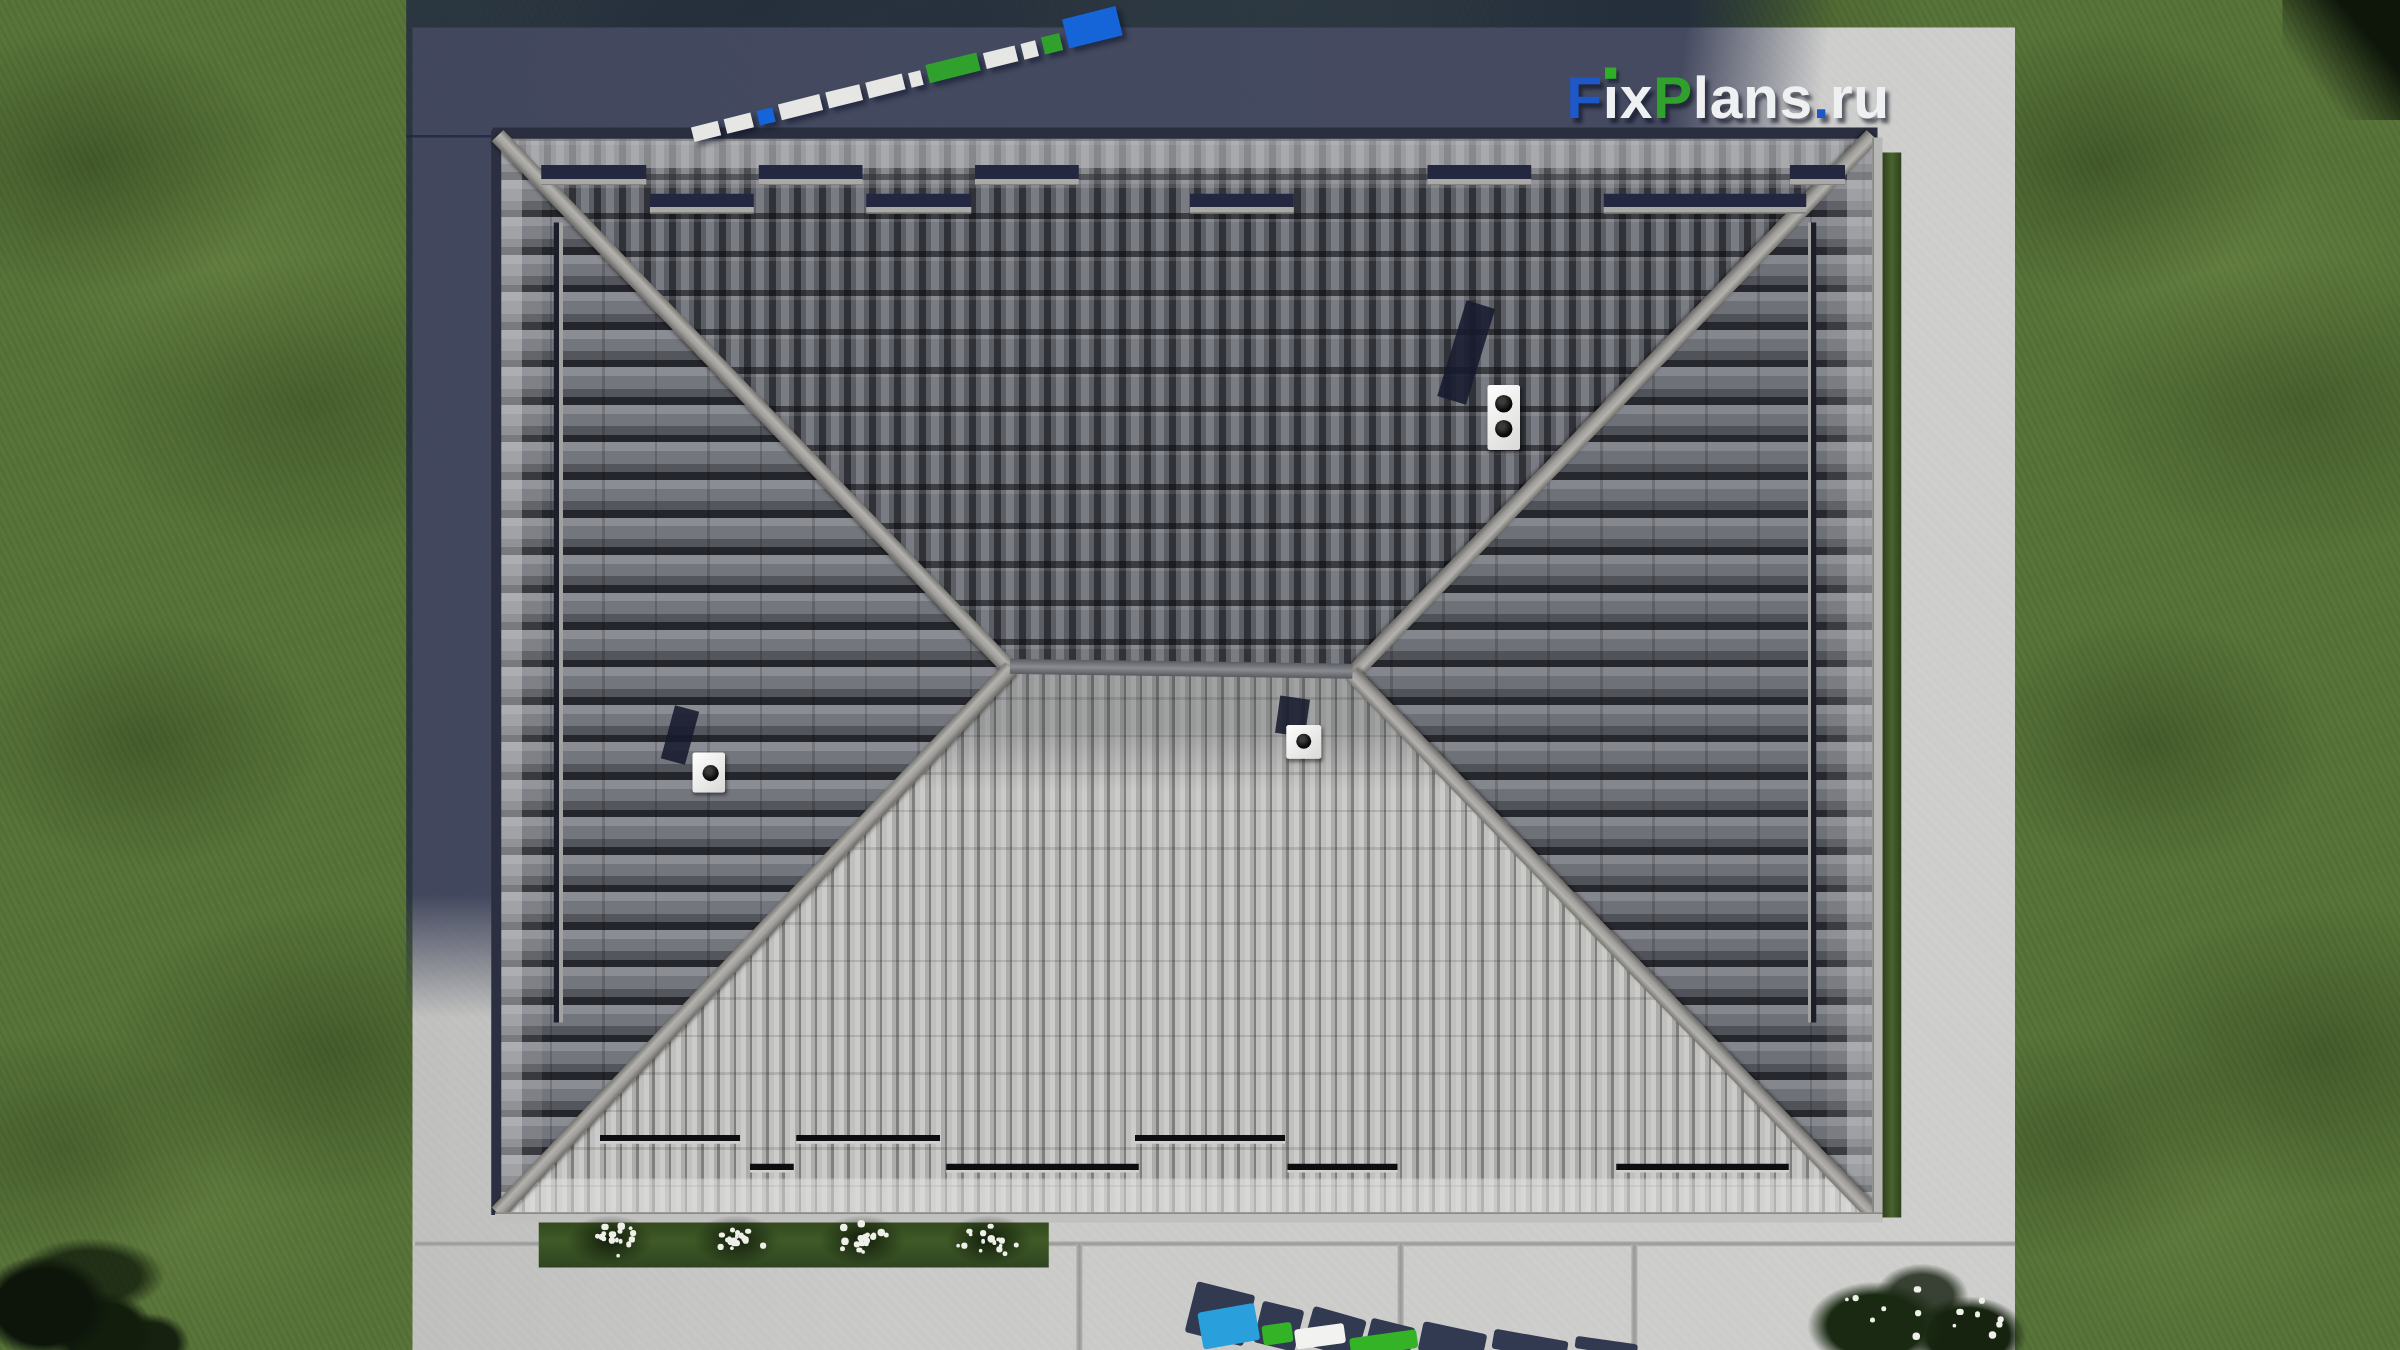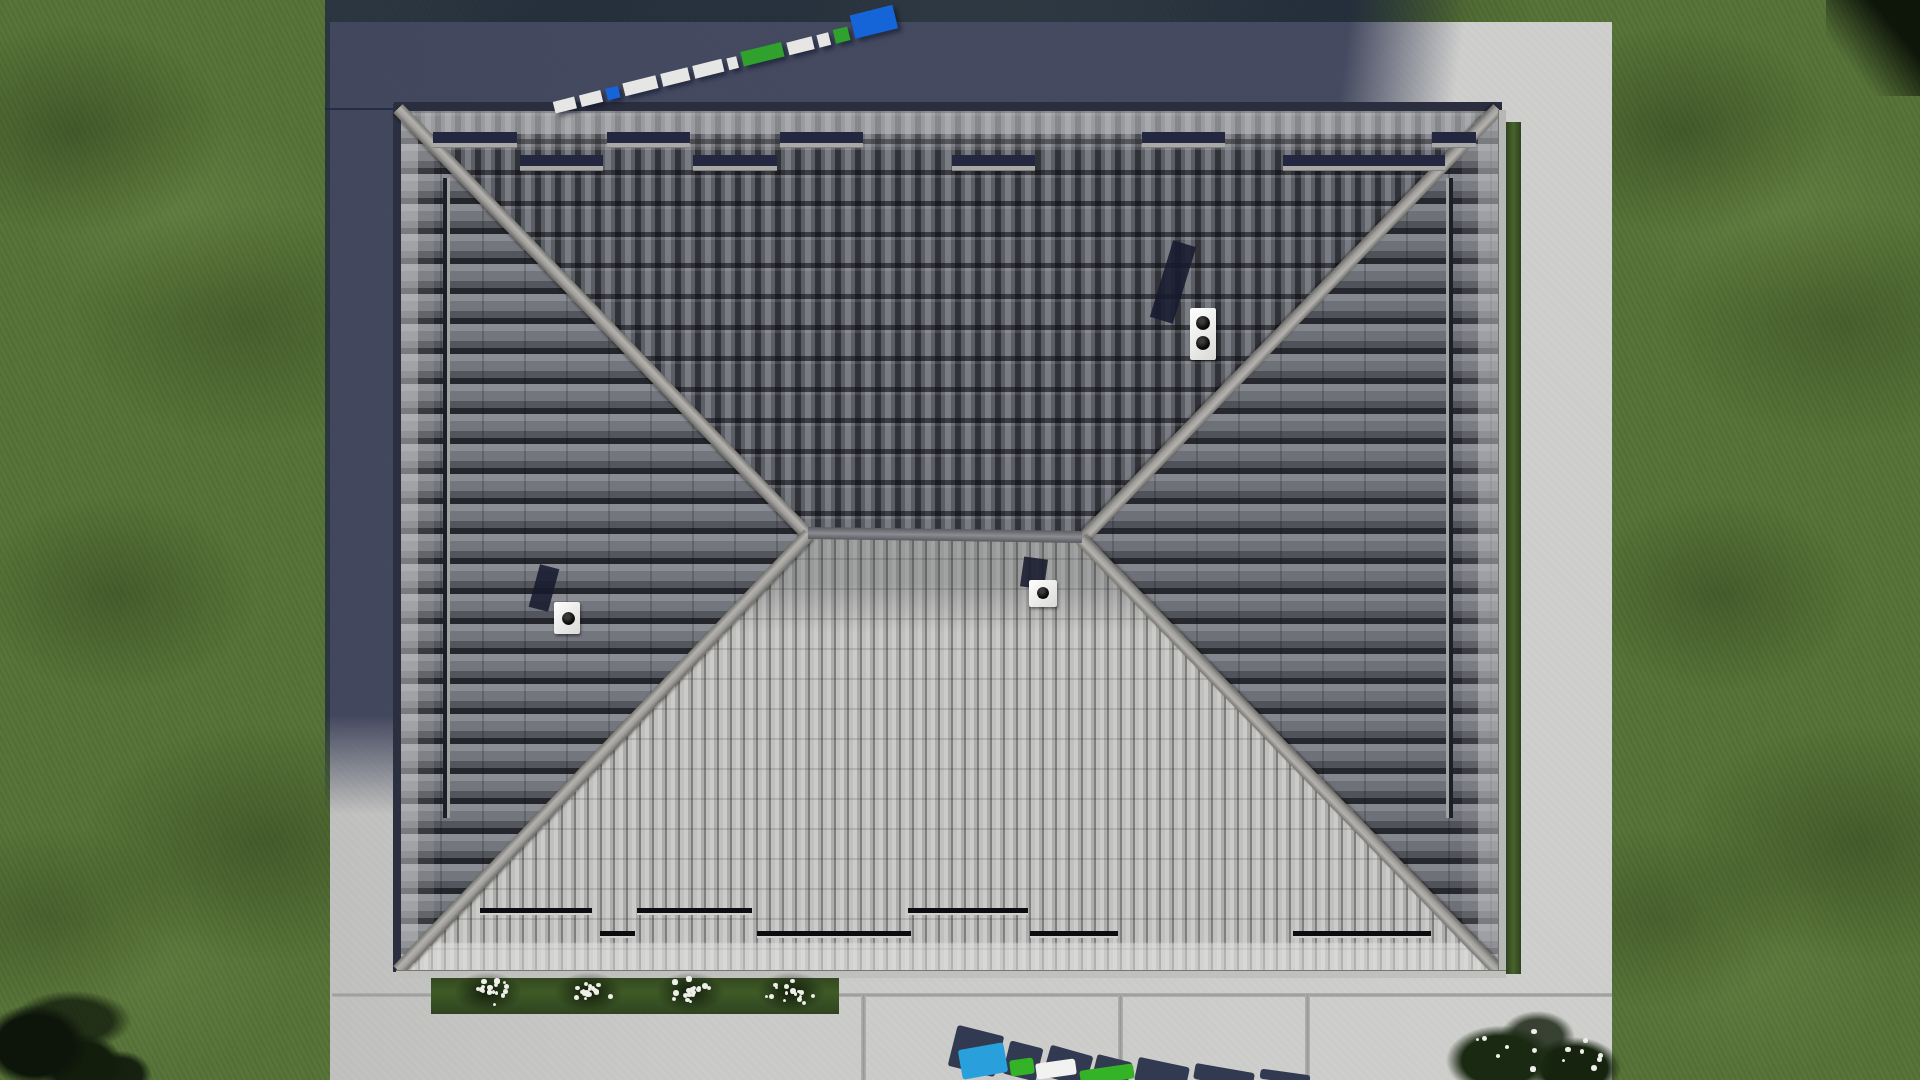--- a/index.html
+++ b/index.html
@@ -334,20 +334,23 @@
       <div class="blk" style="width: 28px; height: 13px; background: rgb(230, 230, 228);"></div>
       <div class="blk" style="width: 30px; height: 13px; background: rgb(230, 230, 228);"></div>
       <div class="blk" style="width: 10px; height: 12px; background: rgb(230, 230, 228);"></div>
       <div class="blk" style="width: 42px; height: 15px; background: rgb(47, 161, 44);"></div>
       <div class="blk" style="width: 26px; height: 13px; background: rgb(230, 230, 228);"></div>
       <div class="blk" style="width: 12px; height: 13px; background: rgb(230, 230, 228);"></div>
       <div class="blk" style="width: 15px; height: 14px; background: rgb(47, 161, 44);"></div>
       <div class="blk" style="width: 44px; height: 24px; background: rgb(21, 101, 216);"></div>
     </div>
 
+  <div id="logo">
+    <span class="lb">F</span><span class="iwrap"><span class="lw">ı</span><span class="idot"></span></span><span class="lw">x</span><span class="lg">P</span><span class="lw">lans</span><span class="lb">.</span><span class="lw">ru</span>
+  </div>
 
   <div id="bottom-mark">
       <div class="blob" style="left: 22px; top: 8px; width: 48px; height: 42px; background: rgb(50, 58, 82); transform: rotate(14deg);"></div>
       <div class="blob" style="left: 76px; top: 22px; width: 34px; height: 34px; background: rgb(50, 58, 82); transform: rotate(14deg);"></div>
       <div class="blob" style="left: 116px; top: 28px; width: 44px; height: 32px; background: rgb(50, 58, 82); transform: rotate(16deg);"></div>
       <div class="blob" style="left: 164px; top: 36px; width: 36px; height: 26px; background: rgb(50, 58, 82); transform: rotate(14deg);"></div>
       <div class="blob" style="left: 206px; top: 40px; width: 52px; height: 24px; background: rgb(50, 58, 82); transform: rotate(12deg);"></div>
       <div class="blob" style="left: 264px; top: 46px; width: 60px; height: 16px; background: rgb(50, 58, 82); transform: rotate(10deg);"></div>
       <div class="blob" style="left: 330px; top: 50px; width: 50px; height: 10px; background: rgb(50, 58, 82); transform: rotate(8deg);"></div>
       <div class="blob" style="left: 30px; top: 24px; width: 46px; height: 30px; background: rgb(41, 160, 220); transform: rotate(-10deg);"></div>

